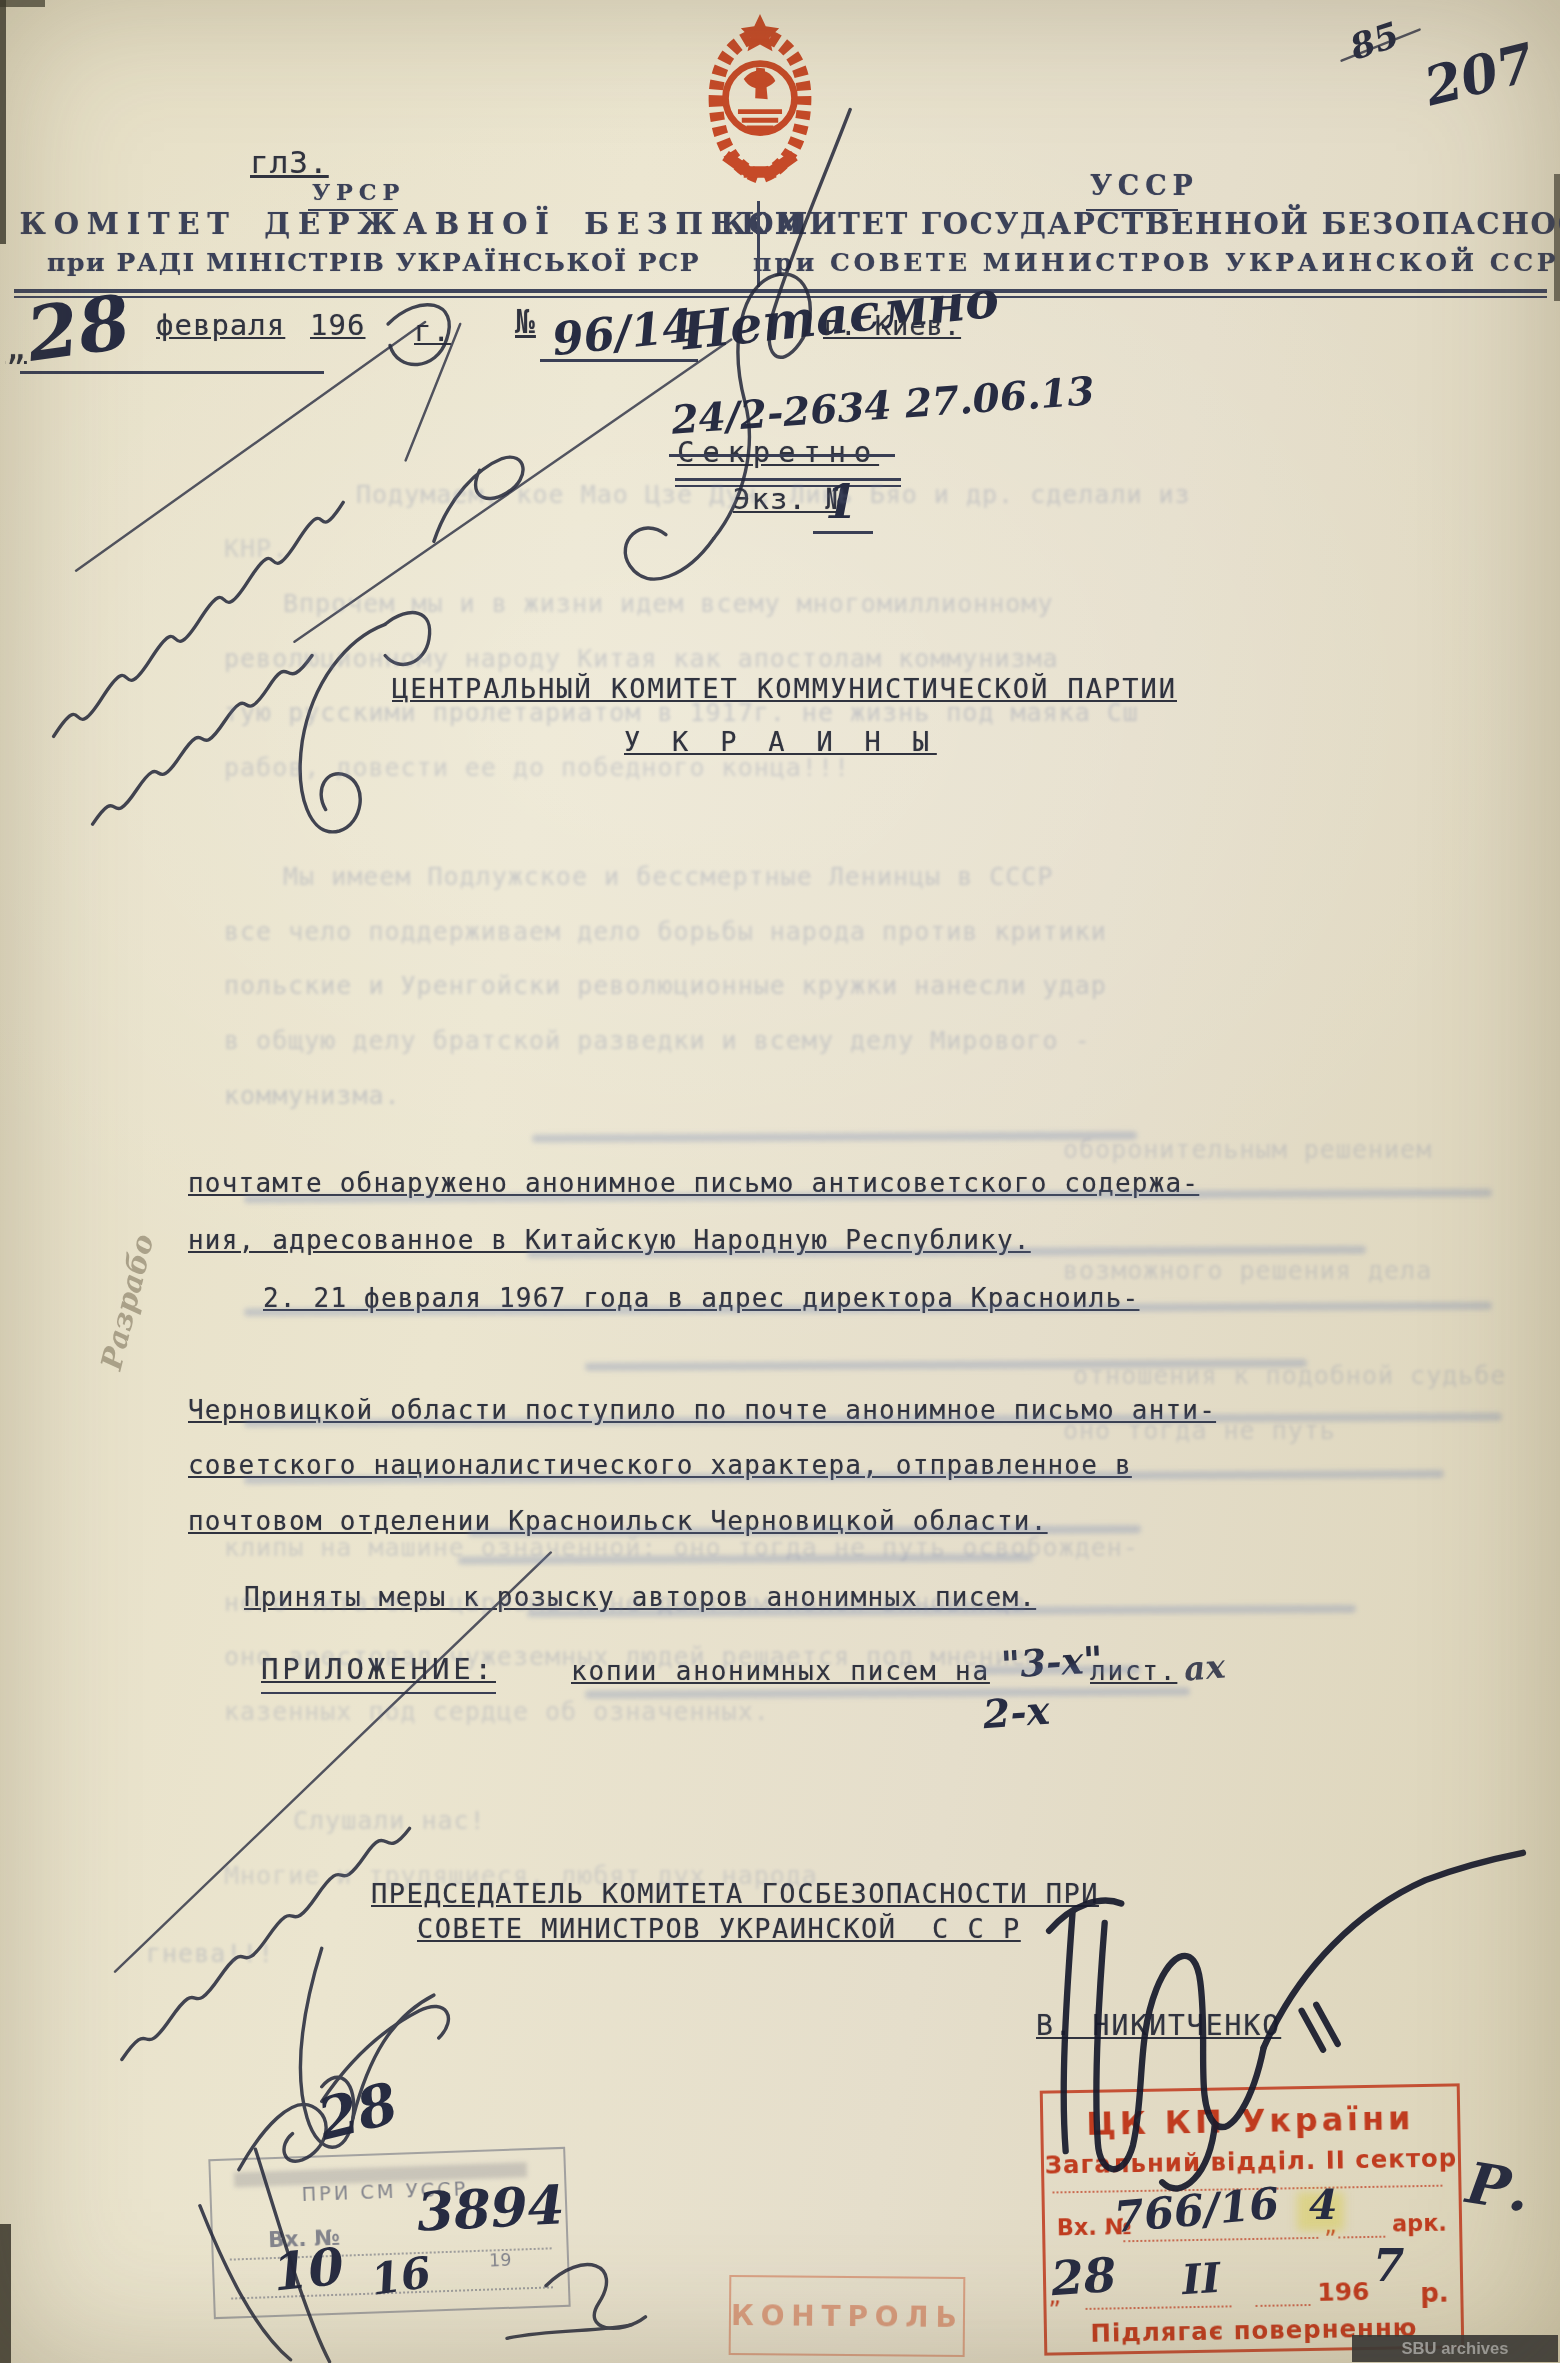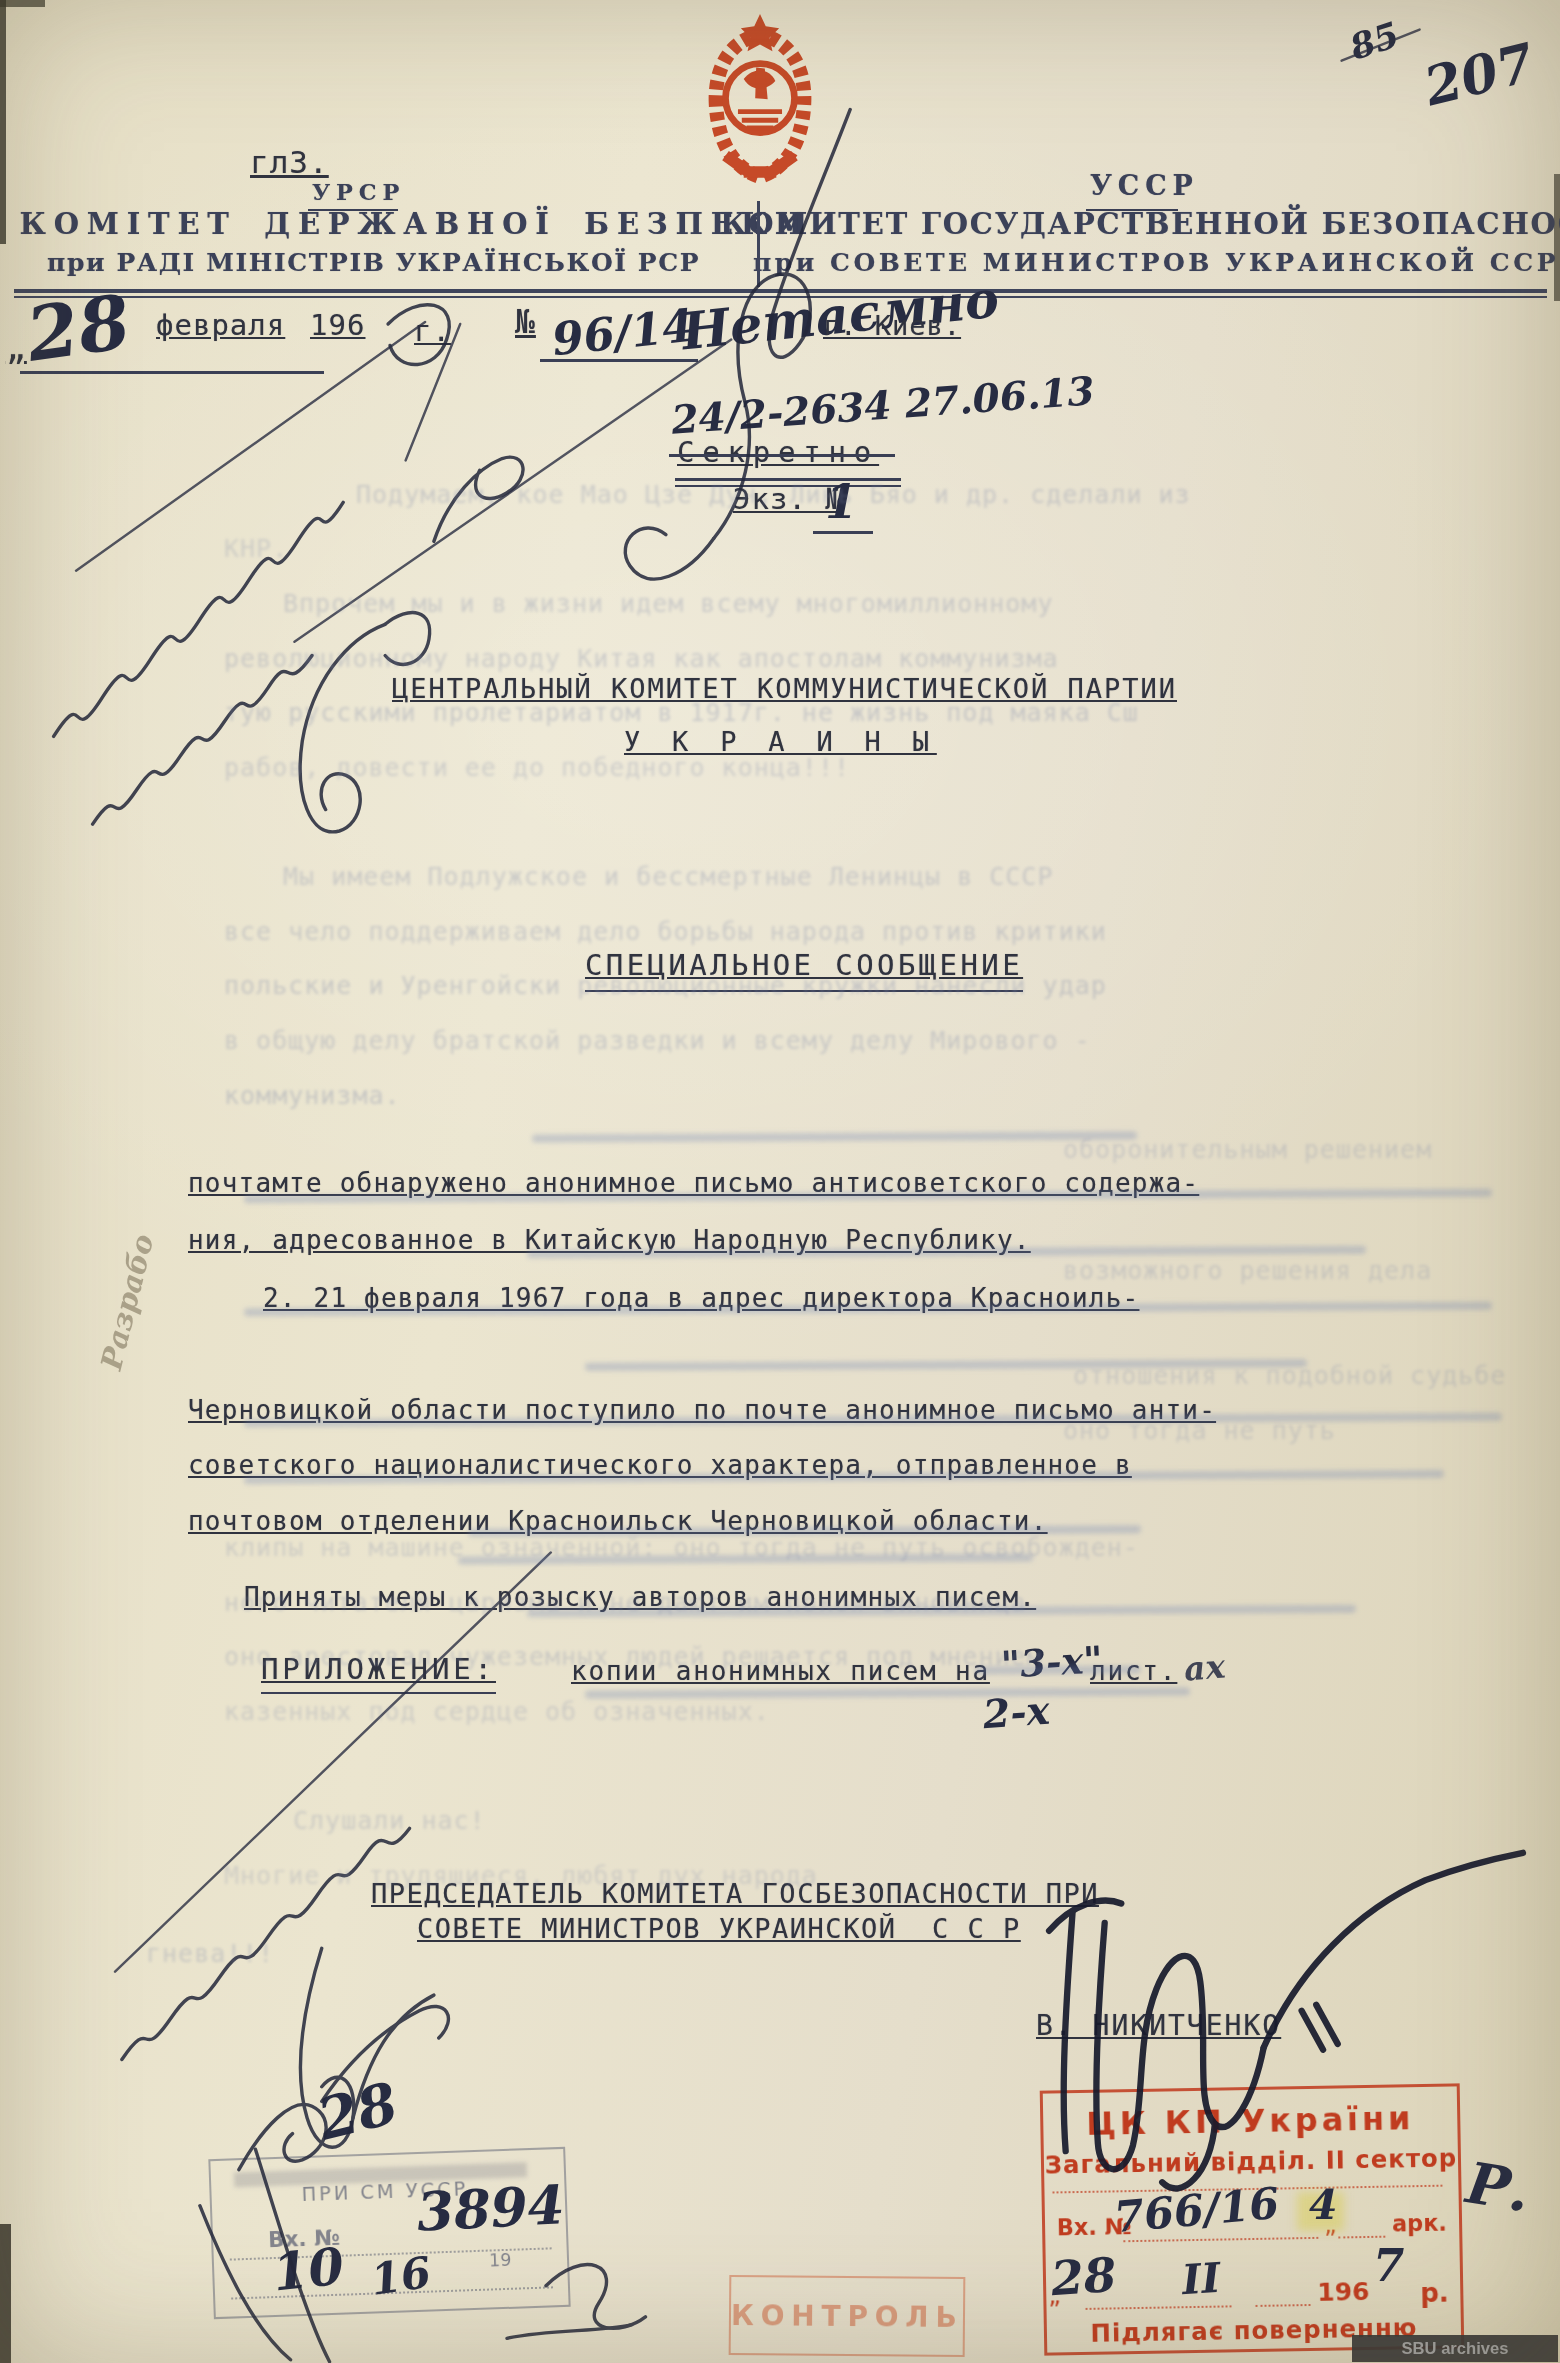--- a/index.html
+++ b/index.html
@@ -86,21 +86,20 @@
   <div class="uline" style="left:675px;top:478px;width:226px;height:2.9px"></div>
   <div class="uline" style="left:675px;top:485px;width:226px;height:2px"></div>
 
   <div class="t" style="left:733px;top:482px;font-size:29px">Экз. №</div>
   <div class="hw" style="left:825px;top:474px;font-size:47px">1</div>
   <div class="uline" style="left:813px;top:531px;width:60px;height:2.9px"></div>
 
   <div class="t" style="left:392px;top:673px;font-size:27px;letter-spacing:2px">ЦЕНТРАЛЬНЫЙ КОМИТЕТ КОММУНИСТИЧЕСКОЙ ПАРТИИ</div>
   <div class="t" style="left:624px;top:726px;font-size:27px;letter-spacing:7.8px">У К Р А И Н Ы</div>
 
-  <div class="t" style="left:585px;top:948px;font-size:29px;letter-spacing:3.4px;padding-bottom:7.8px;border-bottom:2.9px solid #3a3f55">СПЕЦИАЛЬНОЕ СООБЩЕНИЕ</div>
 
   <div class="t" style="left:261px;top:1652px;font-size:29px;letter-spacing:3.9px;padding-bottom:5.9px;border-bottom:2.9px solid #3a3f55">ПРИЛОЖЕНИЕ:</div>
   <div class="t" style="left:571px;top:1656px;font-size:26px;letter-spacing:1.8px">копии анонимных писем на</div>
   <div class="hw" style="left:1001px;top:1640px;font-size:37px;transform:rotate(-3deg)">"3-х"</div>
   <div class="t" style="left:1090px;top:1656px;font-size:26px;letter-spacing:1.8px">лист.</div>
   <div class="hw" style="left:1184px;top:1648px;font-size:33px;transform:rotate(-5deg);opacity:.85">ах</div>
   <div class="hw" style="left:983px;top:1689px;font-size:39px;transform:rotate(-4deg)">2-х</div>
 
   <div class="t" style="left:371px;top:1878px;font-size:27px;letter-spacing:1.5px">ПРЕДСЕДАТЕЛЬ КОМИТЕТА ГОСБЕЗОПАСНОСТИ ПРИ</div>
   <div class="t" style="left:417px;top:1913px;font-size:27px;letter-spacing:1.5px">СОВЕТЕ МИНИСТРОВ УКРАИНСКОЙ  С С Р</div>

